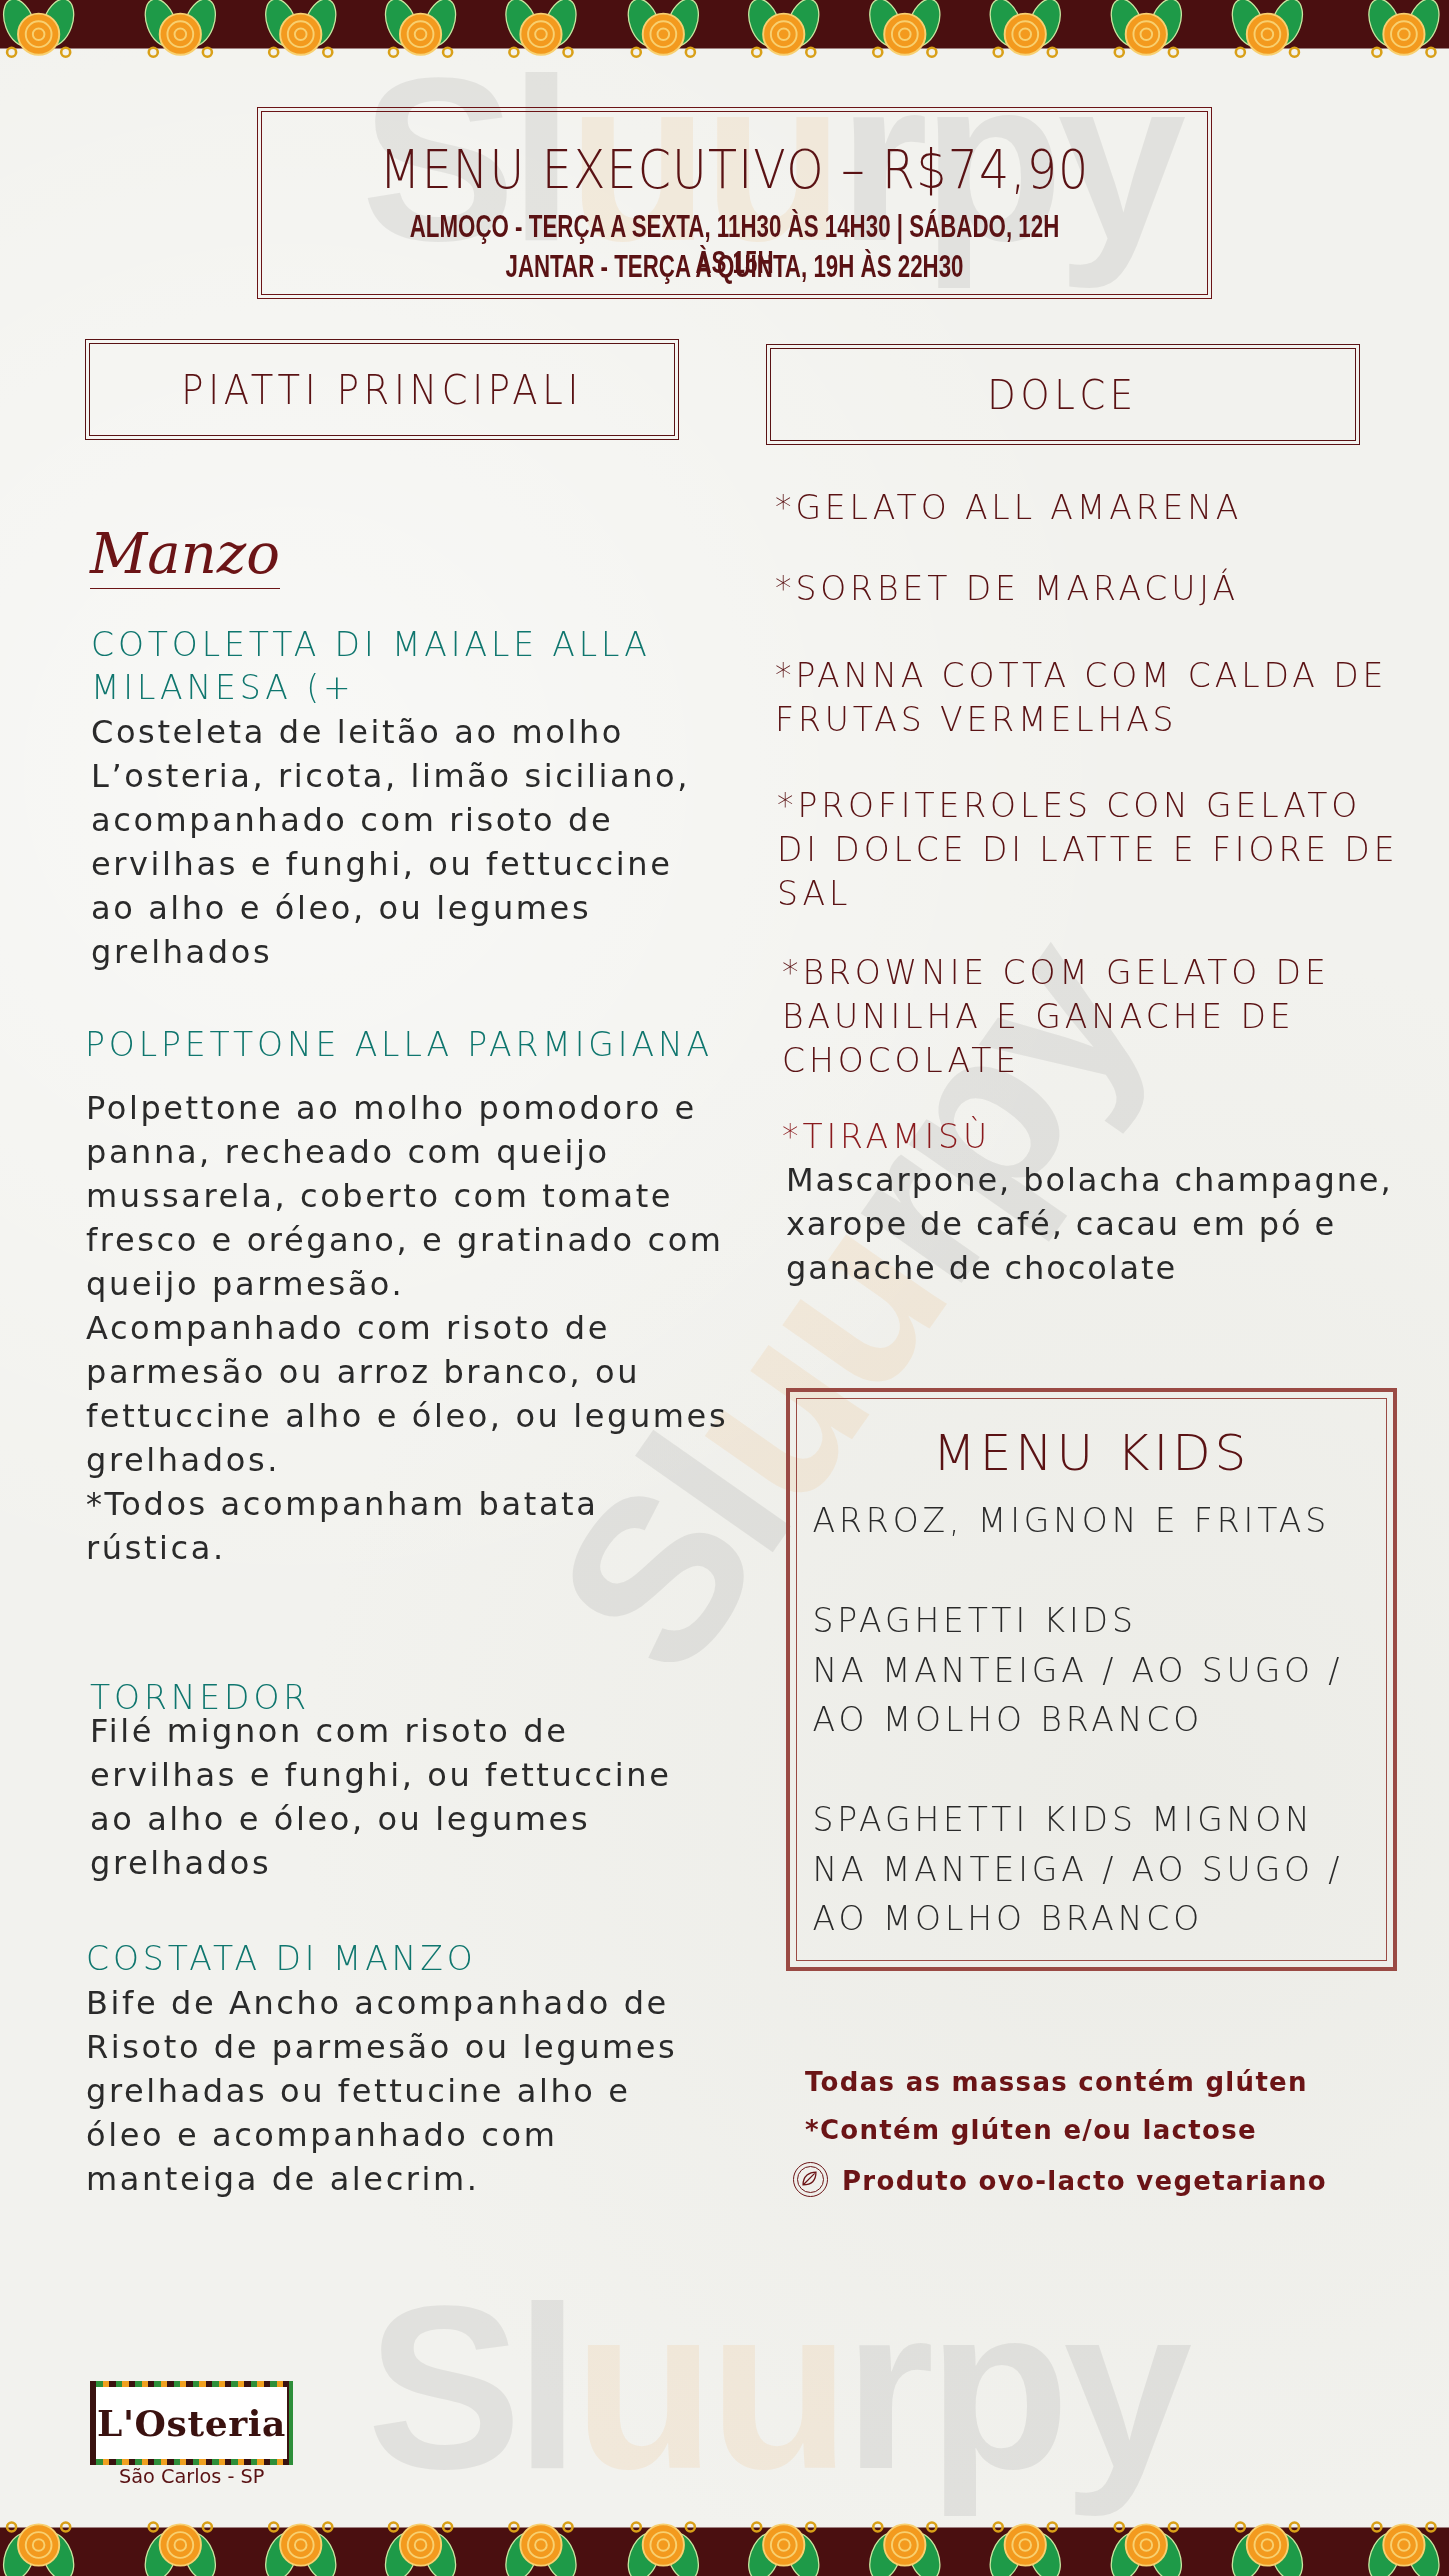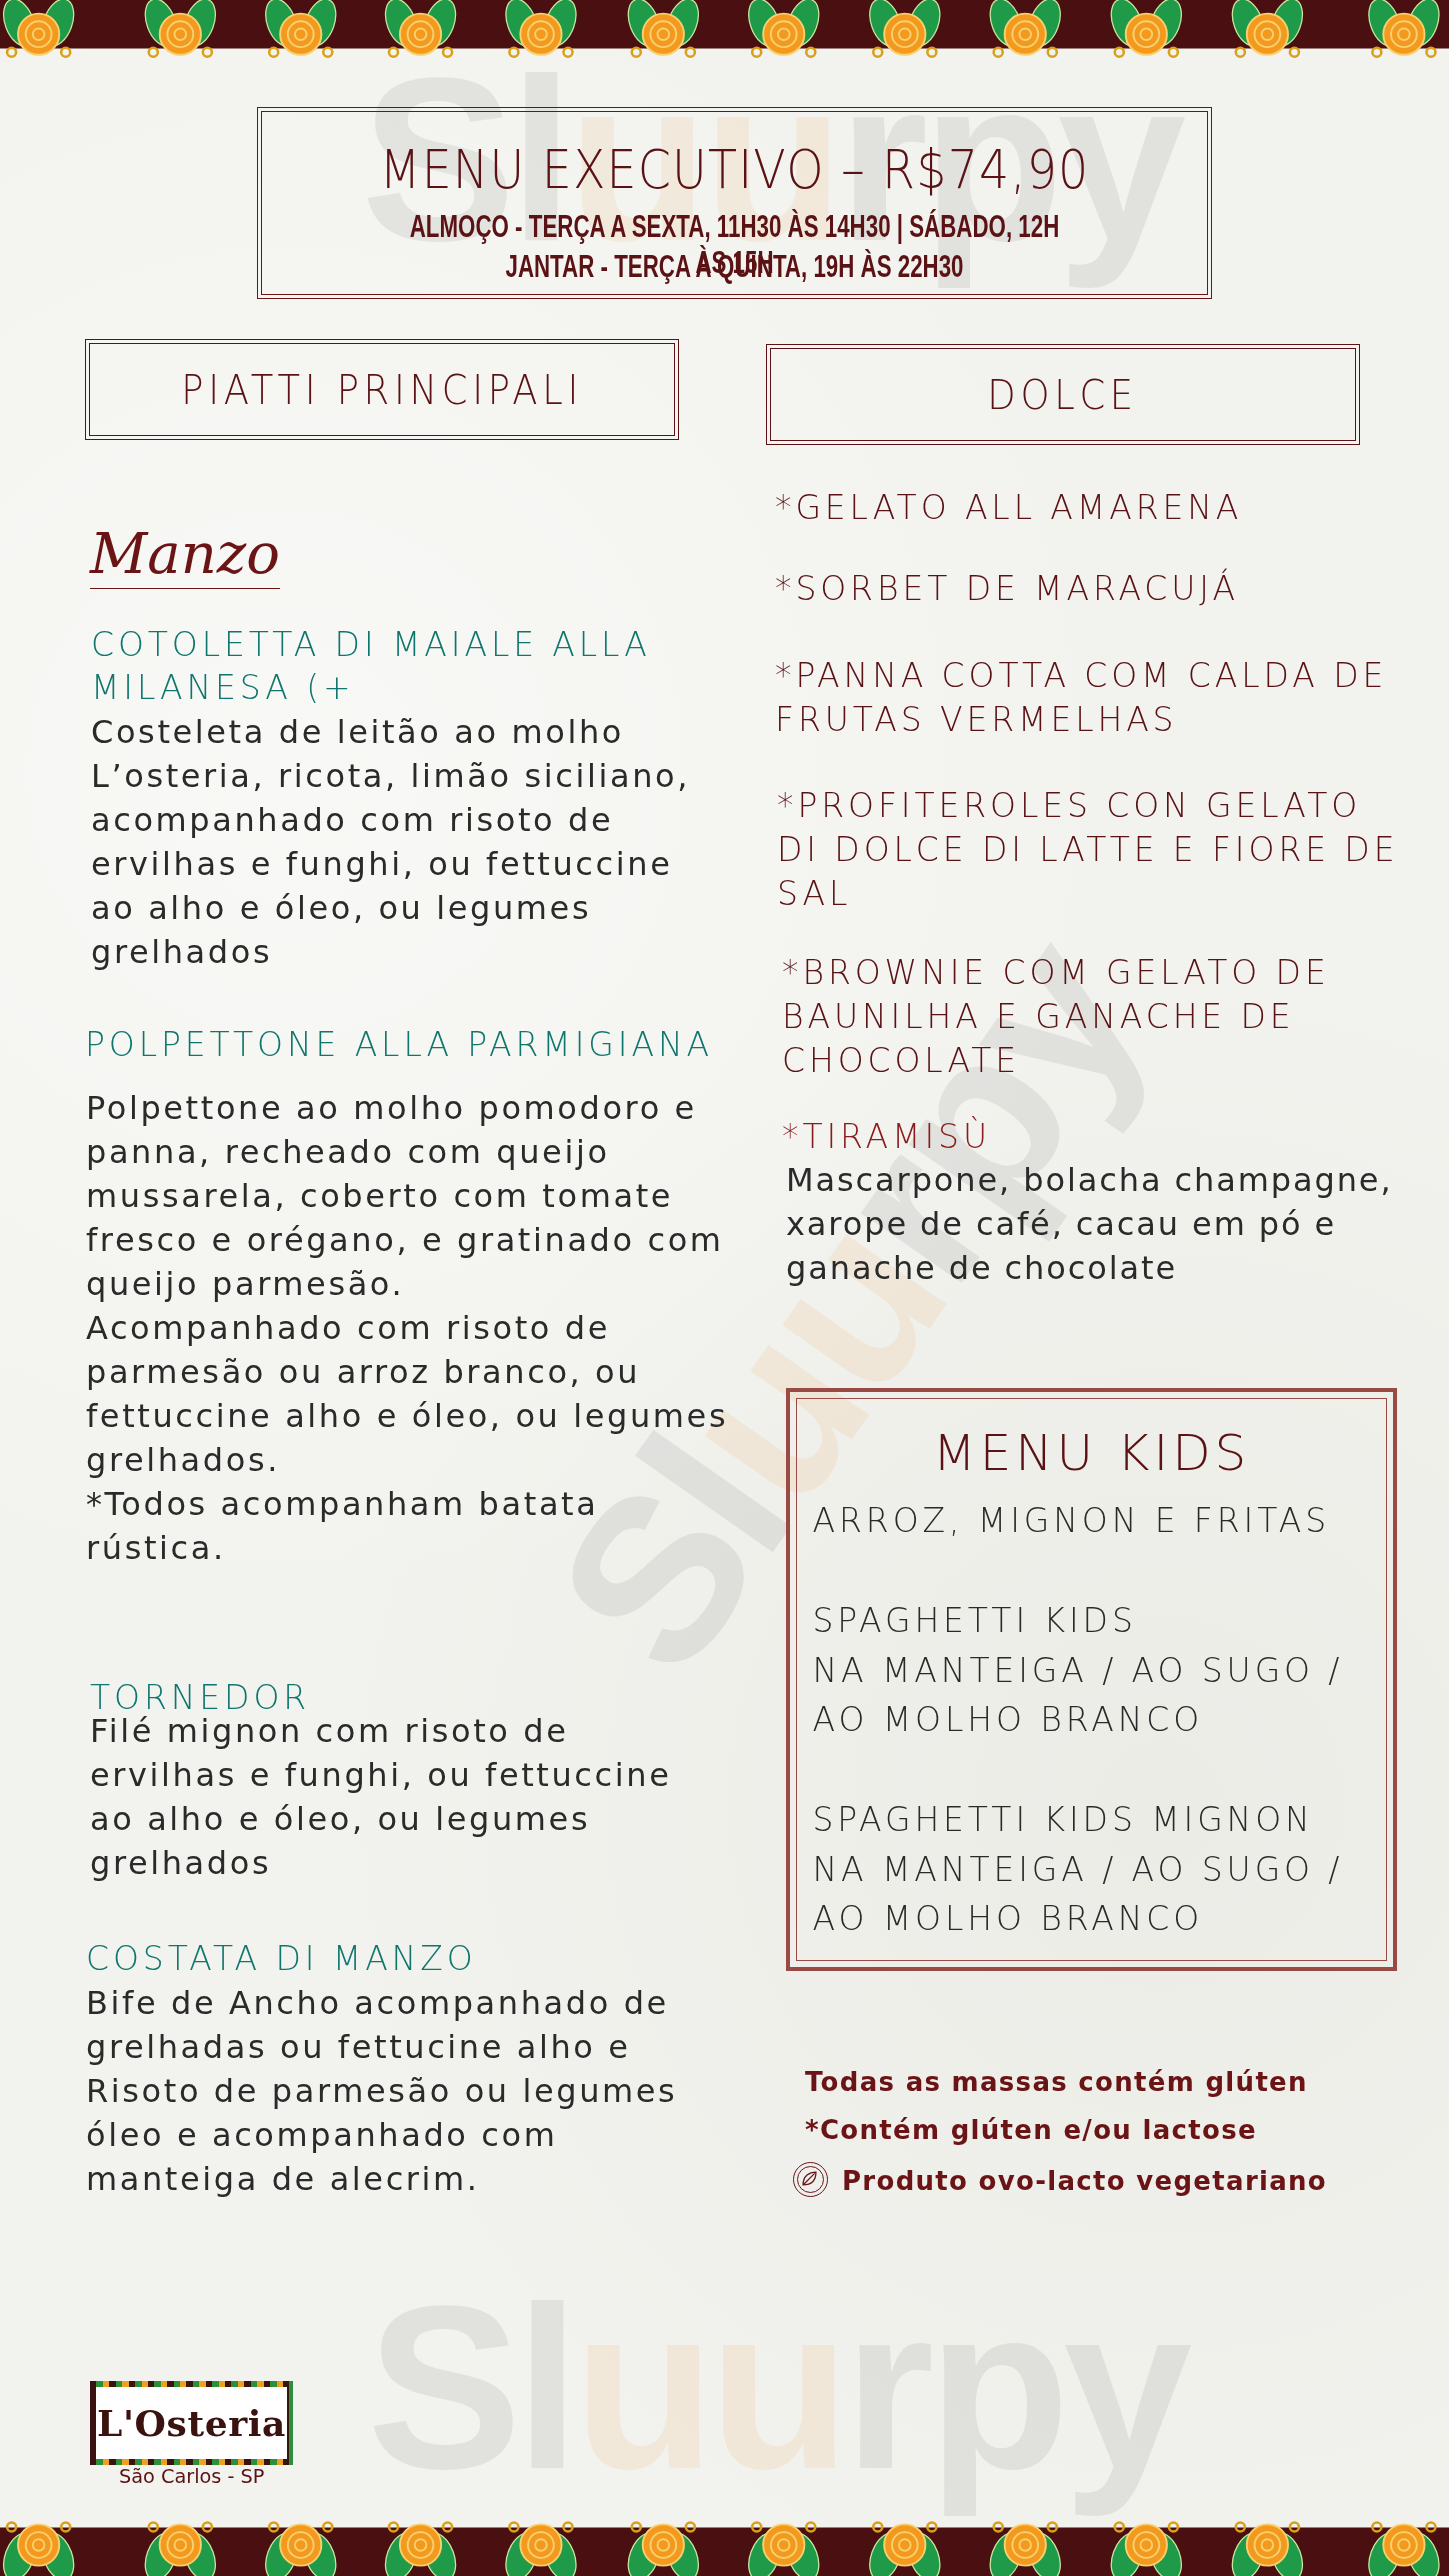--- a/index.html
+++ b/index.html
@@ -235,22 +235,22 @@
   <div>ervilhas e funghi, ou fettuccine</div>
   <div>ao alho e óleo, ou legumes</div>
   <div>grelhados</div>
 </div>
 
 <div class="dish-name" style="left:86px; top:1937px;">
   <div>COSTATA DI MANZO</div>
 </div>
 <div class="dish-desc" style="left:86px; top:1981px;">
   <div>Bife de Ancho acompanhado de</div>
+  <div>Risoto de parmesão ou legumes</div>
   <div>grelhadas ou fettucine alho e</div>
-  <div>Risoto de parmesão ou legumes</div>
   <div>óleo e acompanhado com</div>
   <div>manteiga de alecrim.</div>
 </div>
 
 <div class="dessert" style="left:775px; top:486px;">
   <div>*GELATO ALL AMARENA</div>
 </div>
 <div class="dessert" style="left:775px; top:567px;">
   <div>*SORBET DE MARACUJÁ</div>
 </div>

